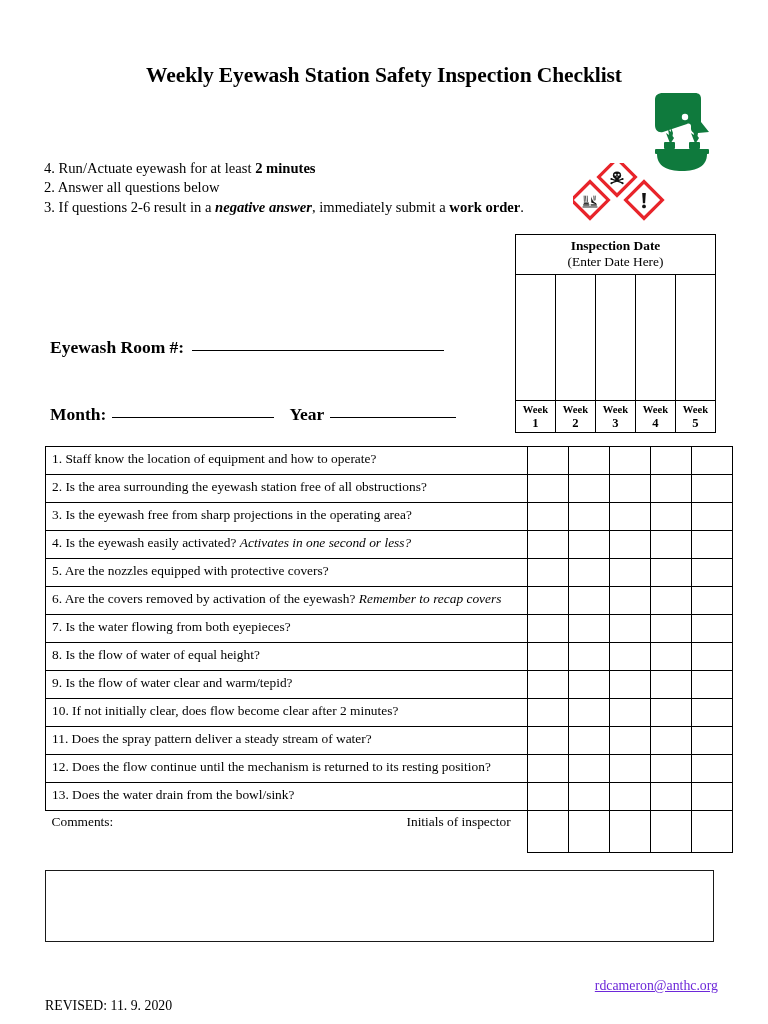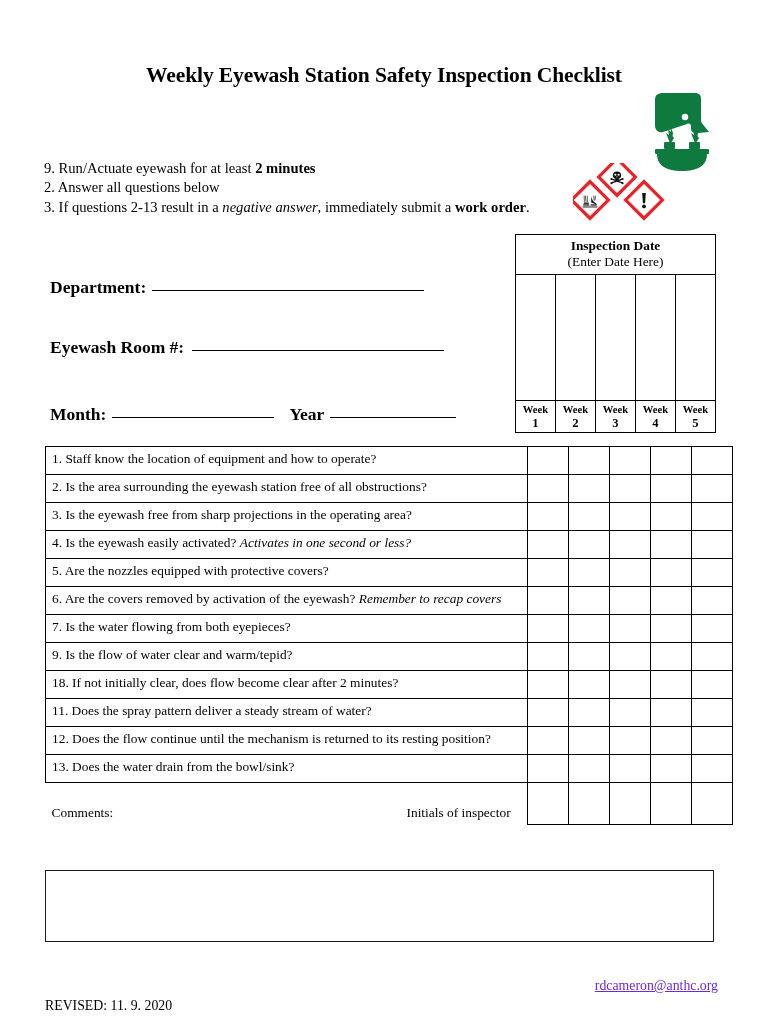--- a/index.html
+++ b/index.html
@@ -38,21 +38,21 @@
   
   .instructions {
     position: absolute;
     left: 44px;
     top: 159px;
     font-size: 14.6px;
     line-height: 19.3px;
   }
   .instructions div { white-space: nowrap; }
   .b { font-weight: bold; }
-  .bi { font-weight: normal; font-style: italic; }
+  .bi { font-weight: bold; font-style: italic; }
   .i { font-style: italic; }
 
   
   .eyewash-icon {
     position: absolute;
     left: 651px;
     top: 92px;
     width: 62px;
     height: 80px;
   }
@@ -145,21 +145,20 @@
     padding: 2px 4px 2px 6px !important;
     vertical-align: top;
     border-left: none !important;
     border-bottom: none !important;
     border-right: none !important;
     position: relative;
   }
   .comments-inner {
     display: flex;
     justify-content: flex-start;
-    margin-top: 19px;
   }
   .comments-label { width: 355px; }
   .initials-label { width: 110px; }
 
   
   .comment-box {
     position: absolute;
     left: 45px;
     top: 870px;
     width: 669px;
@@ -247,31 +246,28 @@
         <g fill="#111">
           <path d="M11.2 6 L14.8 6 L14.1 16.2 L11.9 16.2 Z"></path>
           <circle cx="13" cy="19.4" r="1.9"></circle>
         </g>
       </g>
     </svg>
   </div>
 
   <div class="instructions">
     <div>
-      <span>9. Run/Actuate eyewash for at least </span><span class="b">2 minutes</span>
+      <span>4. Run/Actuate eyewash for at least </span><span class="b">2 minutes</span>
     </div>
     <div>2. Answer all questions below</div>
     <div>
-      <span>3. If questions 2-13 result in a </span><span class="bi">negative answer</span><span>, immediately submit a </span><span class="b">work order</span><span>.</span>
+      <span>3. If questions 2-6 result in a </span><span class="bi">negative answer</span><span>, immediately submit a </span><span class="b">work order</span><span>.</span>
     </div>
   </div>
 
-  <div class="form-field field-dept">
-    <span>Department:</span><span class="rule rule-dept"></span>
-  </div>
 
   <div class="form-field field-month">
     <span>Month:</span><span class="rule rule-month"></span><span class="year-lbl">Year</span><span class="rule rule-year"></span>
   </div>
 
   <div class="form-field field-room">
     <span>Eyewash Room #:</span><span class="rule rule-room"></span>
   </div>
 
   <table class="insp-table">
@@ -366,29 +362,37 @@
       </tr>
       <tr>
         <td class="q-cell"><span>7. Is the water flowing from both eyepieces?</span><span class="i"></span></td>
         <td class="mark-cell"></td>
         <td class="mark-cell"></td>
         <td class="mark-cell"></td>
         <td class="mark-cell"></td>
         <td class="mark-cell"></td>
       </tr>
       <tr>
+        <td class="q-cell"><span>8. Is the flow of water of equal height?</span><span class="i"></span></td>
+        <td class="mark-cell"></td>
+        <td class="mark-cell"></td>
+        <td class="mark-cell"></td>
+        <td class="mark-cell"></td>
+        <td class="mark-cell"></td>
+      </tr>
+      <tr>
         <td class="q-cell"><span>9. Is the flow of water clear and warm/tepid?</span><span class="i"></span></td>
         <td class="mark-cell"></td>
         <td class="mark-cell"></td>
         <td class="mark-cell"></td>
         <td class="mark-cell"></td>
         <td class="mark-cell"></td>
       </tr>
       <tr>
-        <td class="q-cell"><span>18. If not initially clear, does flow become clear after 2 minutes?</span><span class="i"></span></td>
+        <td class="q-cell"><span>10. If not initially clear, does flow become clear after 2 minutes?</span><span class="i"></span></td>
         <td class="mark-cell"></td>
         <td class="mark-cell"></td>
         <td class="mark-cell"></td>
         <td class="mark-cell"></td>
         <td class="mark-cell"></td>
       </tr>
       <tr>
         <td class="q-cell"><span>11. Does the spray pattern deliver a steady stream of water?</span><span class="i"></span></td>
         <td class="mark-cell"></td>
         <td class="mark-cell"></td>

